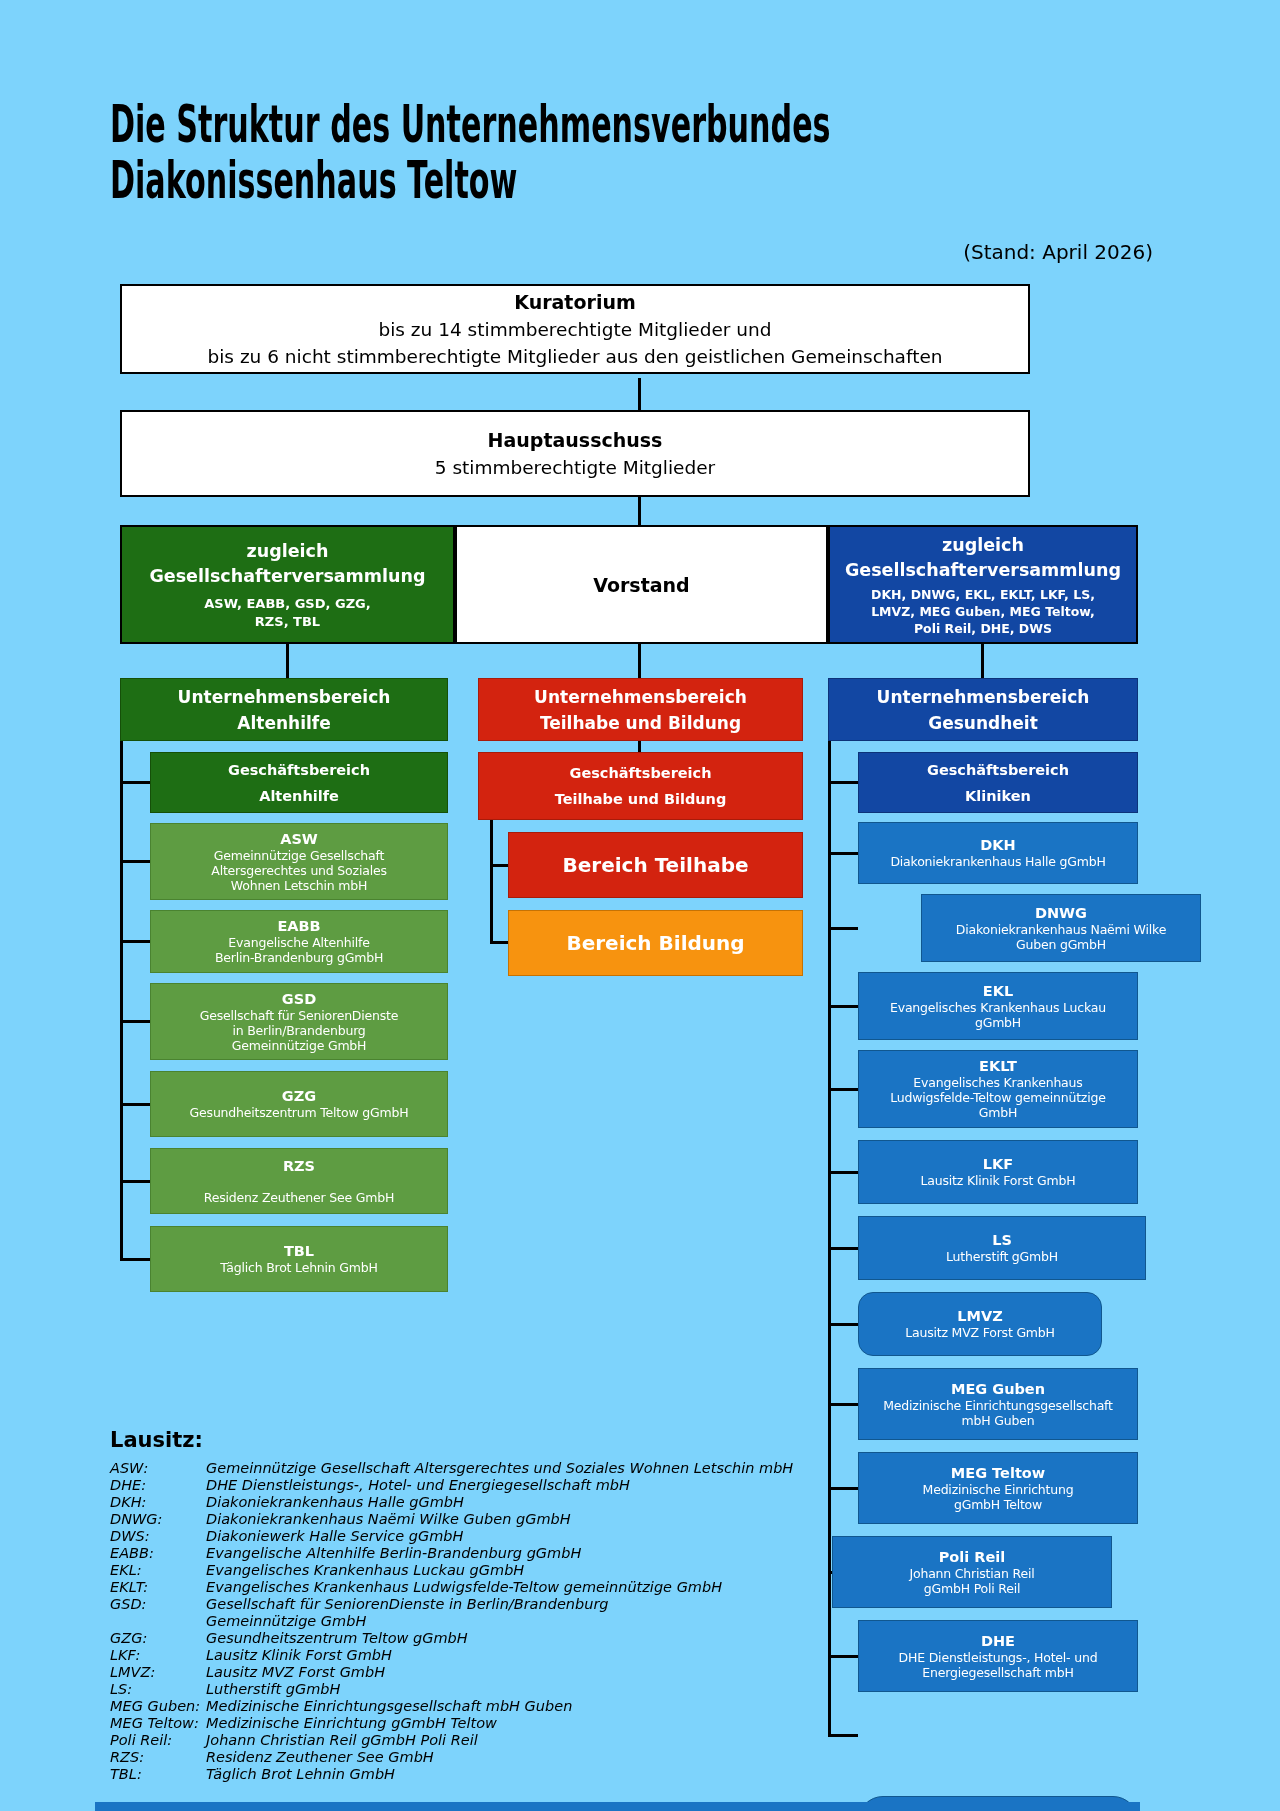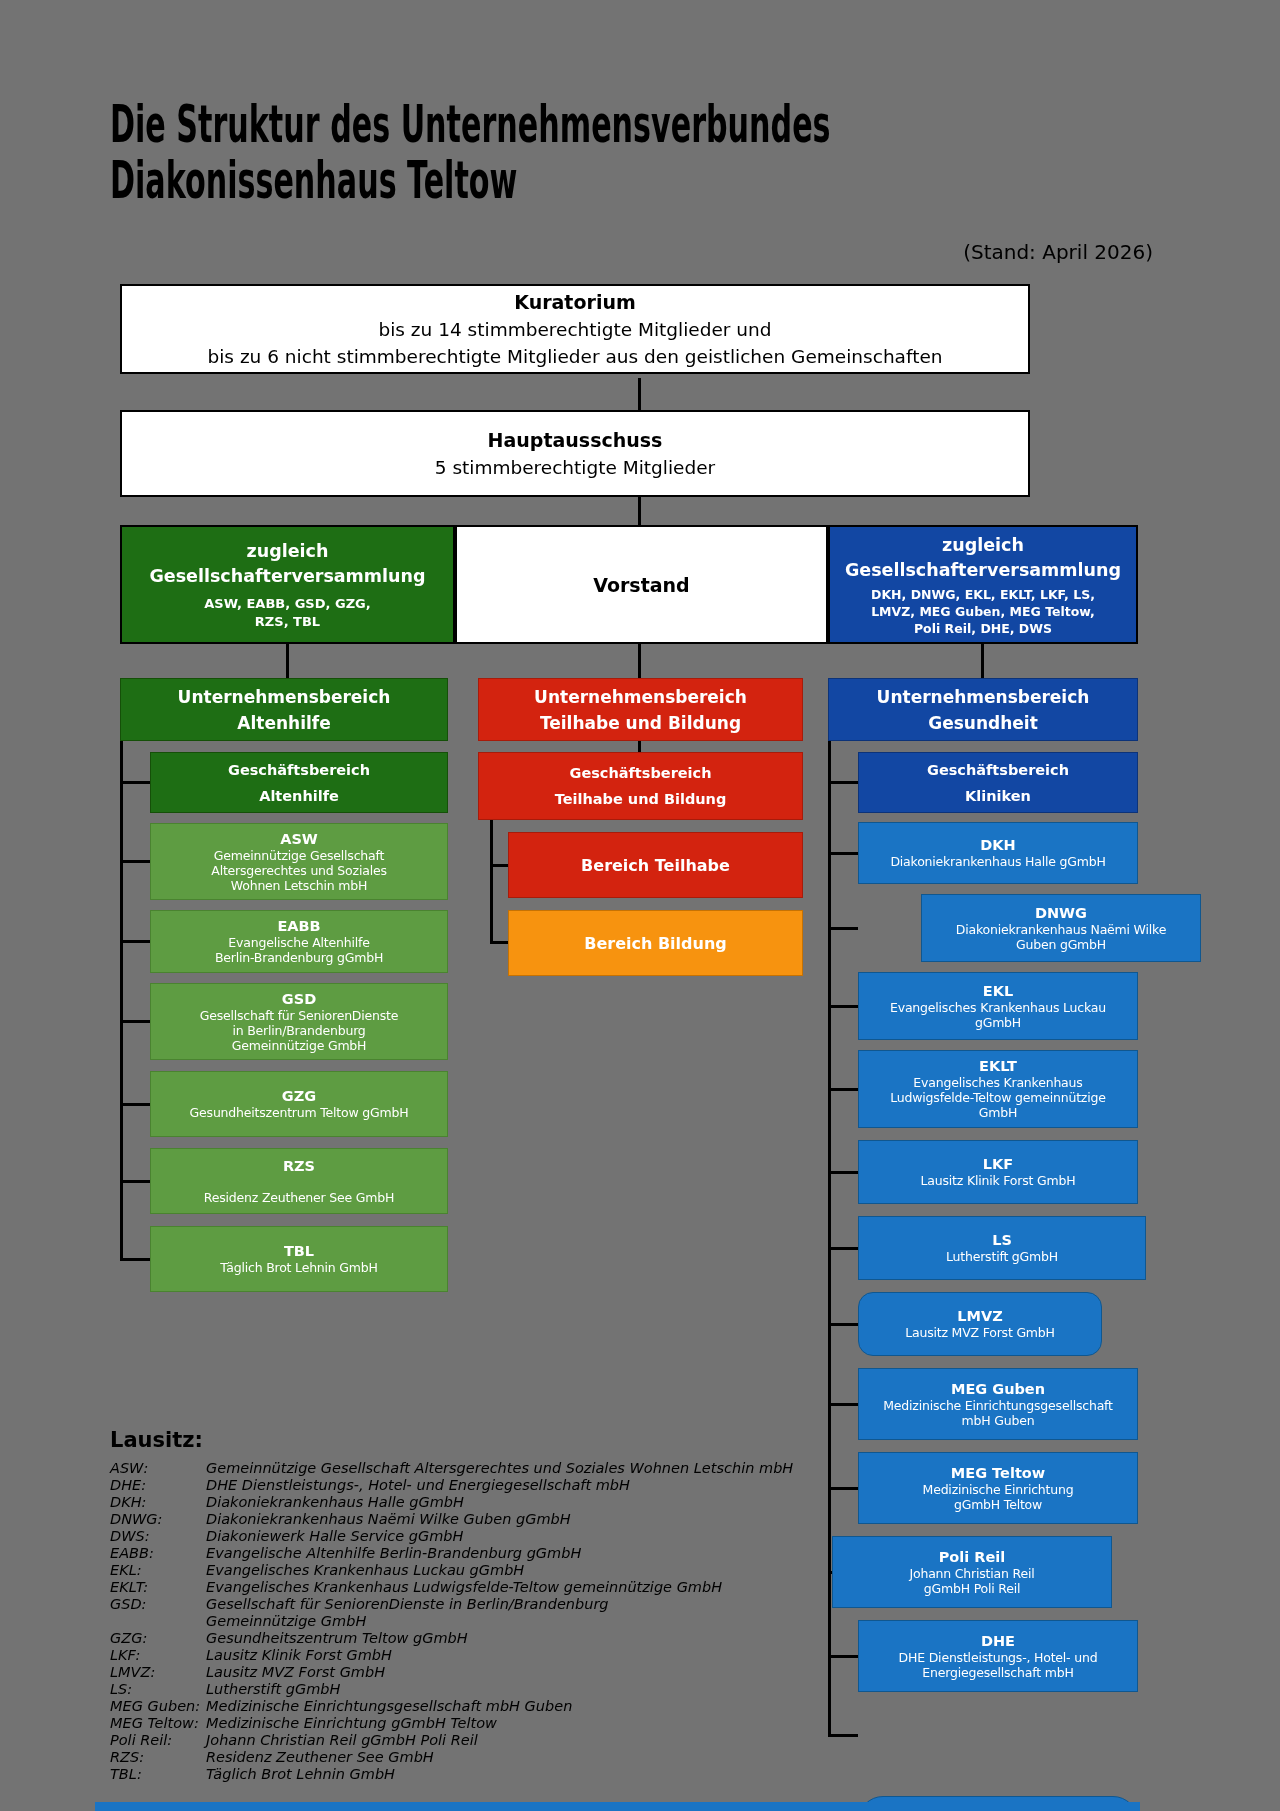--- a/index.html
+++ b/index.html
@@ -1,16 +1,16 @@
 <!DOCTYPE html>
 <html><head>
 <meta charset="utf-8">
 <style>
   html,body{margin:0;padding:0;background:#fff;}
-  .page{position:relative;width:1280px;height:1811px;background:#737373;
+  .page{position:relative;width:1280px;height:1811px;background:#7dd3fc;
         font-family:"DejaVu Sans","Liberation Sans",sans-serif;color:#000;overflow:hidden;}
   .title{position:absolute;left:110px;top:96px;font-weight:700;font-size:52px;line-height:56px;
          transform:scaleX(0.58);transform-origin:0 0;white-space:nowrap;letter-spacing:0;}
   .stand{position:absolute;top:240px;left:0;width:1153px;text-align:right;font-size:20px;}
   .box{position:absolute;box-sizing:border-box;display:flex;flex-direction:column;
        align-items:center;justify-content:center;text-align:center;}
   .white{background:#fff;border:2px solid #000;}
   .dgreen{background:#1e6e14;color:#fff;border:1px solid #155008;}
   .lgreen{background:#5e9c42;color:#fff;border:1px solid #4a8330;}
   .redbx{background:#d3230f;color:#fff;border:1px solid #a81b0a;}
@@ -20,21 +20,21 @@
   .bd2{border-width:2px;border-color:#000;}
   .t1{font-weight:700;font-size:19px;line-height:27px;}
   .t2{font-size:18.5px;line-height:27px;}
   .zl{font-weight:700;font-size:17.5px;line-height:25px;}
   .zmem{font-weight:700;font-size:13px;line-height:18px;margin-top:6px;white-space:pre-line;}
   .vorstand-label{font-weight:700;font-size:19px;}
   .hdr{font-weight:700;font-size:17px;line-height:26px;}
   .gb{font-weight:700;font-size:14.5px;line-height:26px;}
   .abbr{font-weight:700;font-size:14.5px;line-height:17px;}
   .nm{font-size:12.5px;line-height:15px;white-space:pre;letter-spacing:-0.2px;}
-  .blabel{font-weight:700;font-size:16px;}
+  .blabel{font-weight:700;font-size:20px;}
   .vline,.hline{position:absolute;background:#000;}
   .legend{position:absolute;left:110px;top:1428px;}
   .legend-title{font-weight:700;font-size:21px;margin:0 0 8px 0;}
   .legend-grid{display:grid;grid-template-columns:96px auto;column-gap:0;
                font-style:italic;font-size:14.5px;line-height:17px;}
   .legend-grid div{white-space:pre-line;}
   .bottombar{position:absolute;left:95px;top:1802px;width:1045px;height:9px;background:#1a74c4;}
 </style>
 </head>
 <body>

